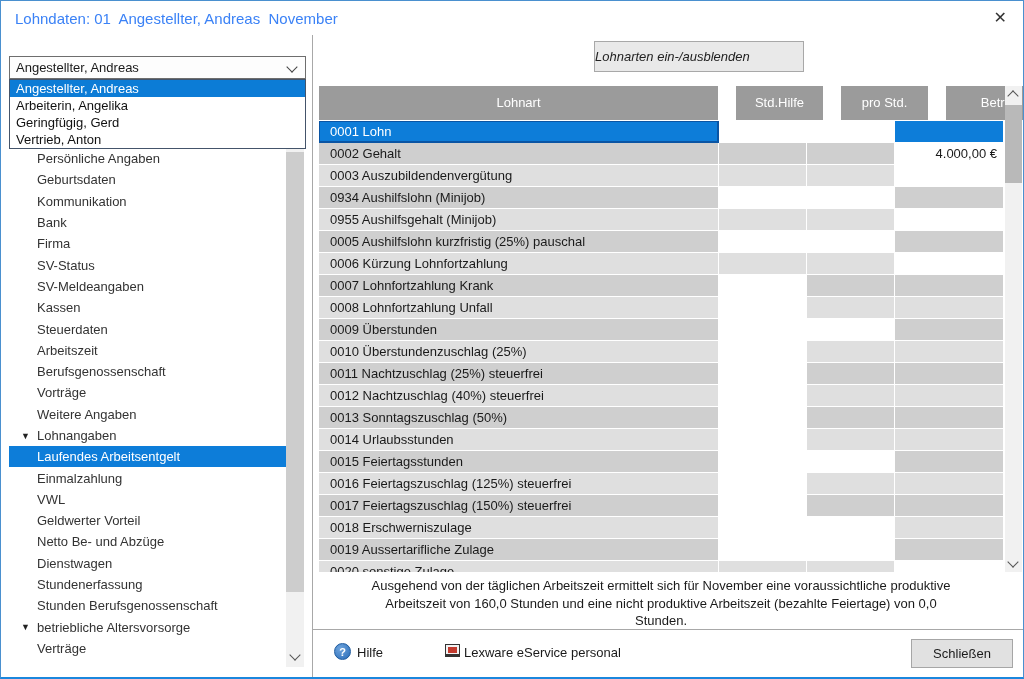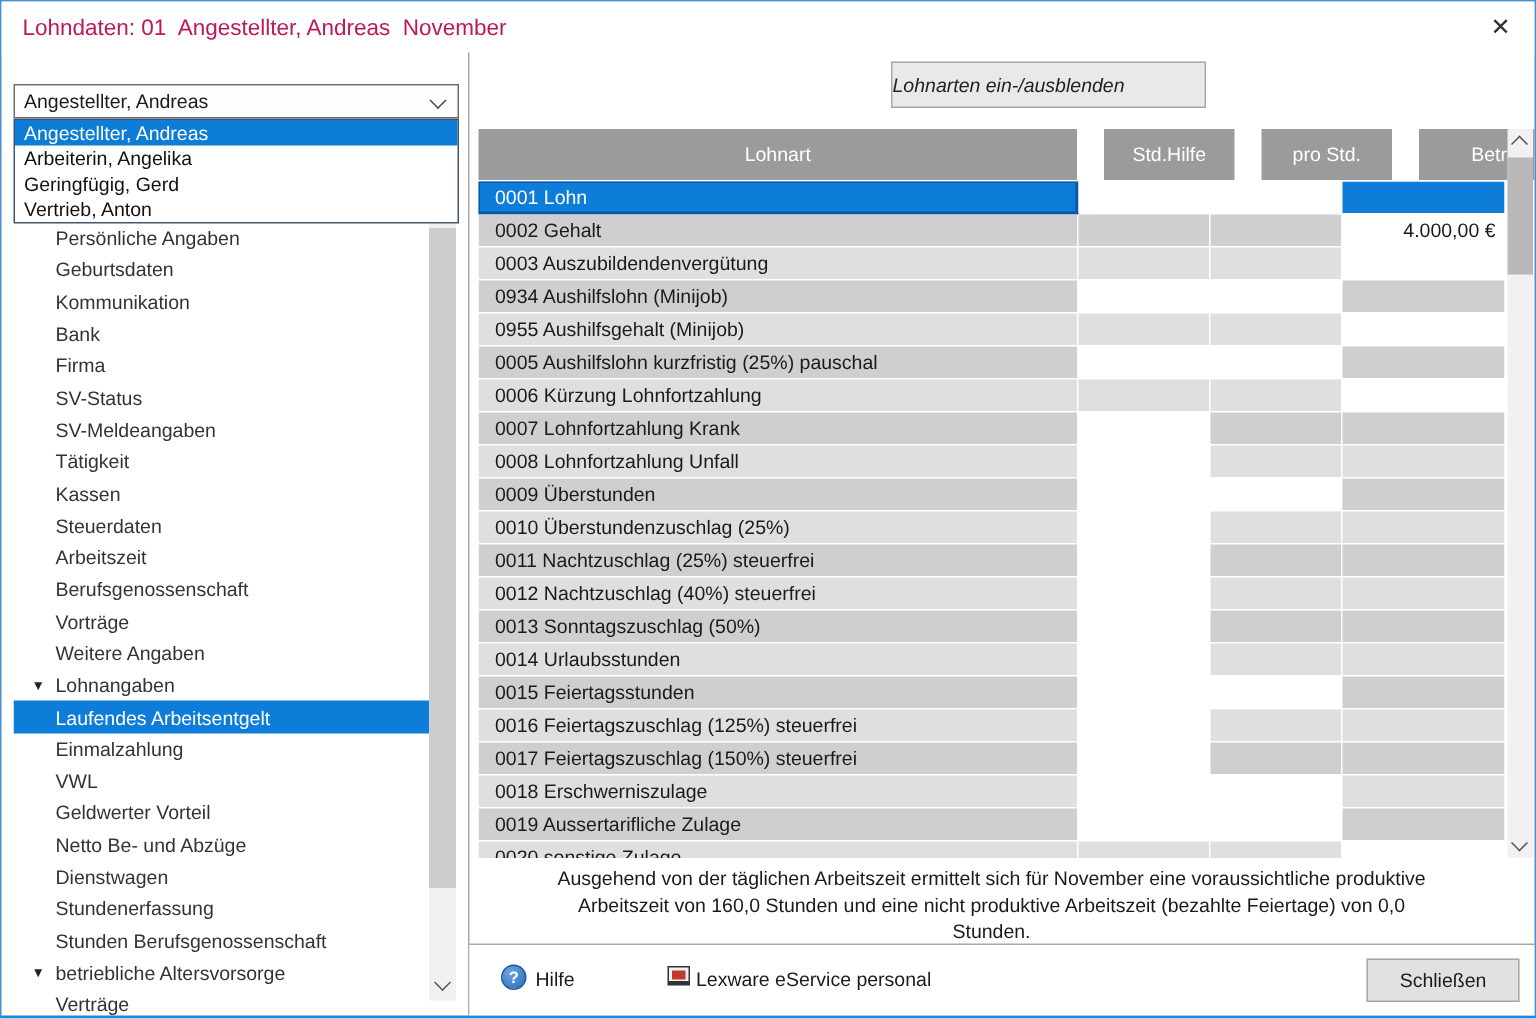--- a/index.html
+++ b/index.html
@@ -3,21 +3,21 @@
 <meta charset="utf-8">
 <style>
   * { box-sizing: border-box; margin: 0; padding: 0; }
   html, body { width: 1024px; height: 679px; overflow: hidden; background: #e8e8e8;
     font-family: "Liberation Sans", sans-serif; font-size: 13px; color: #1a1a1a; }
   .dialog { position: relative; width: 1024px; height: 679px; background: #fff;
     border: 1px solid #4a90cf; border-bottom: 2px solid #1b87dd; overflow: hidden; }
 
   
   .titlebar { position: absolute; left: 0; top: 0; right: 0; height: 36px; background: #fff; }
-  .title { position: absolute; left: 14px; top: 9px; font-size: 15px; color: #be185d; white-space: pre; }
+  .title { position: absolute; left: 14px; top: 9px; font-size: 15px; color: #3b82f6; white-space: pre; }
   .close-x { position: absolute; right: 16px; top: 7px; font-size: 16px; color: #333; cursor: pointer; }
 
   
   .vsep { position: absolute; left: 311px; top: 34px; bottom: 0; width: 1px; background: #a8a8a8; }
   .hsep { position: absolute; left: 312px; top: 628px; right: 0; height: 1px; background: #a8a8a8; }
 
   
   .combo { position: absolute; left: 8px; top: 55px; width: 297px; height: 23px; background: #fdfdfd;
     border: 1px solid #6e6e6e; display: flex; align-items: center; padding-left: 6px; }
   .combo-chev { position: absolute; right: 9px; top: 6px; width: 8px; height: 8px;
@@ -141,24 +141,20 @@
       <div class="tree-item child">
         <span class="tri">▼</span>
         <span>SV-Status</span>
       </div>
       <div class="tree-item child">
         <span class="tri">▼</span>
         <span>SV-Meldeangaben</span>
       </div>
       <div class="tree-item child">
         <span class="tri">▼</span>
-        <span>Tätigkeit</span>
-      </div>
-      <div class="tree-item child">
-        <span class="tri">▼</span>
         <span>Kassen</span>
       </div>
       <div class="tree-item child">
         <span class="tri">▼</span>
         <span>Steuerdaten</span>
       </div>
       <div class="tree-item child">
         <span class="tri">▼</span>
         <span>Arbeitszeit</span>
       </div>

